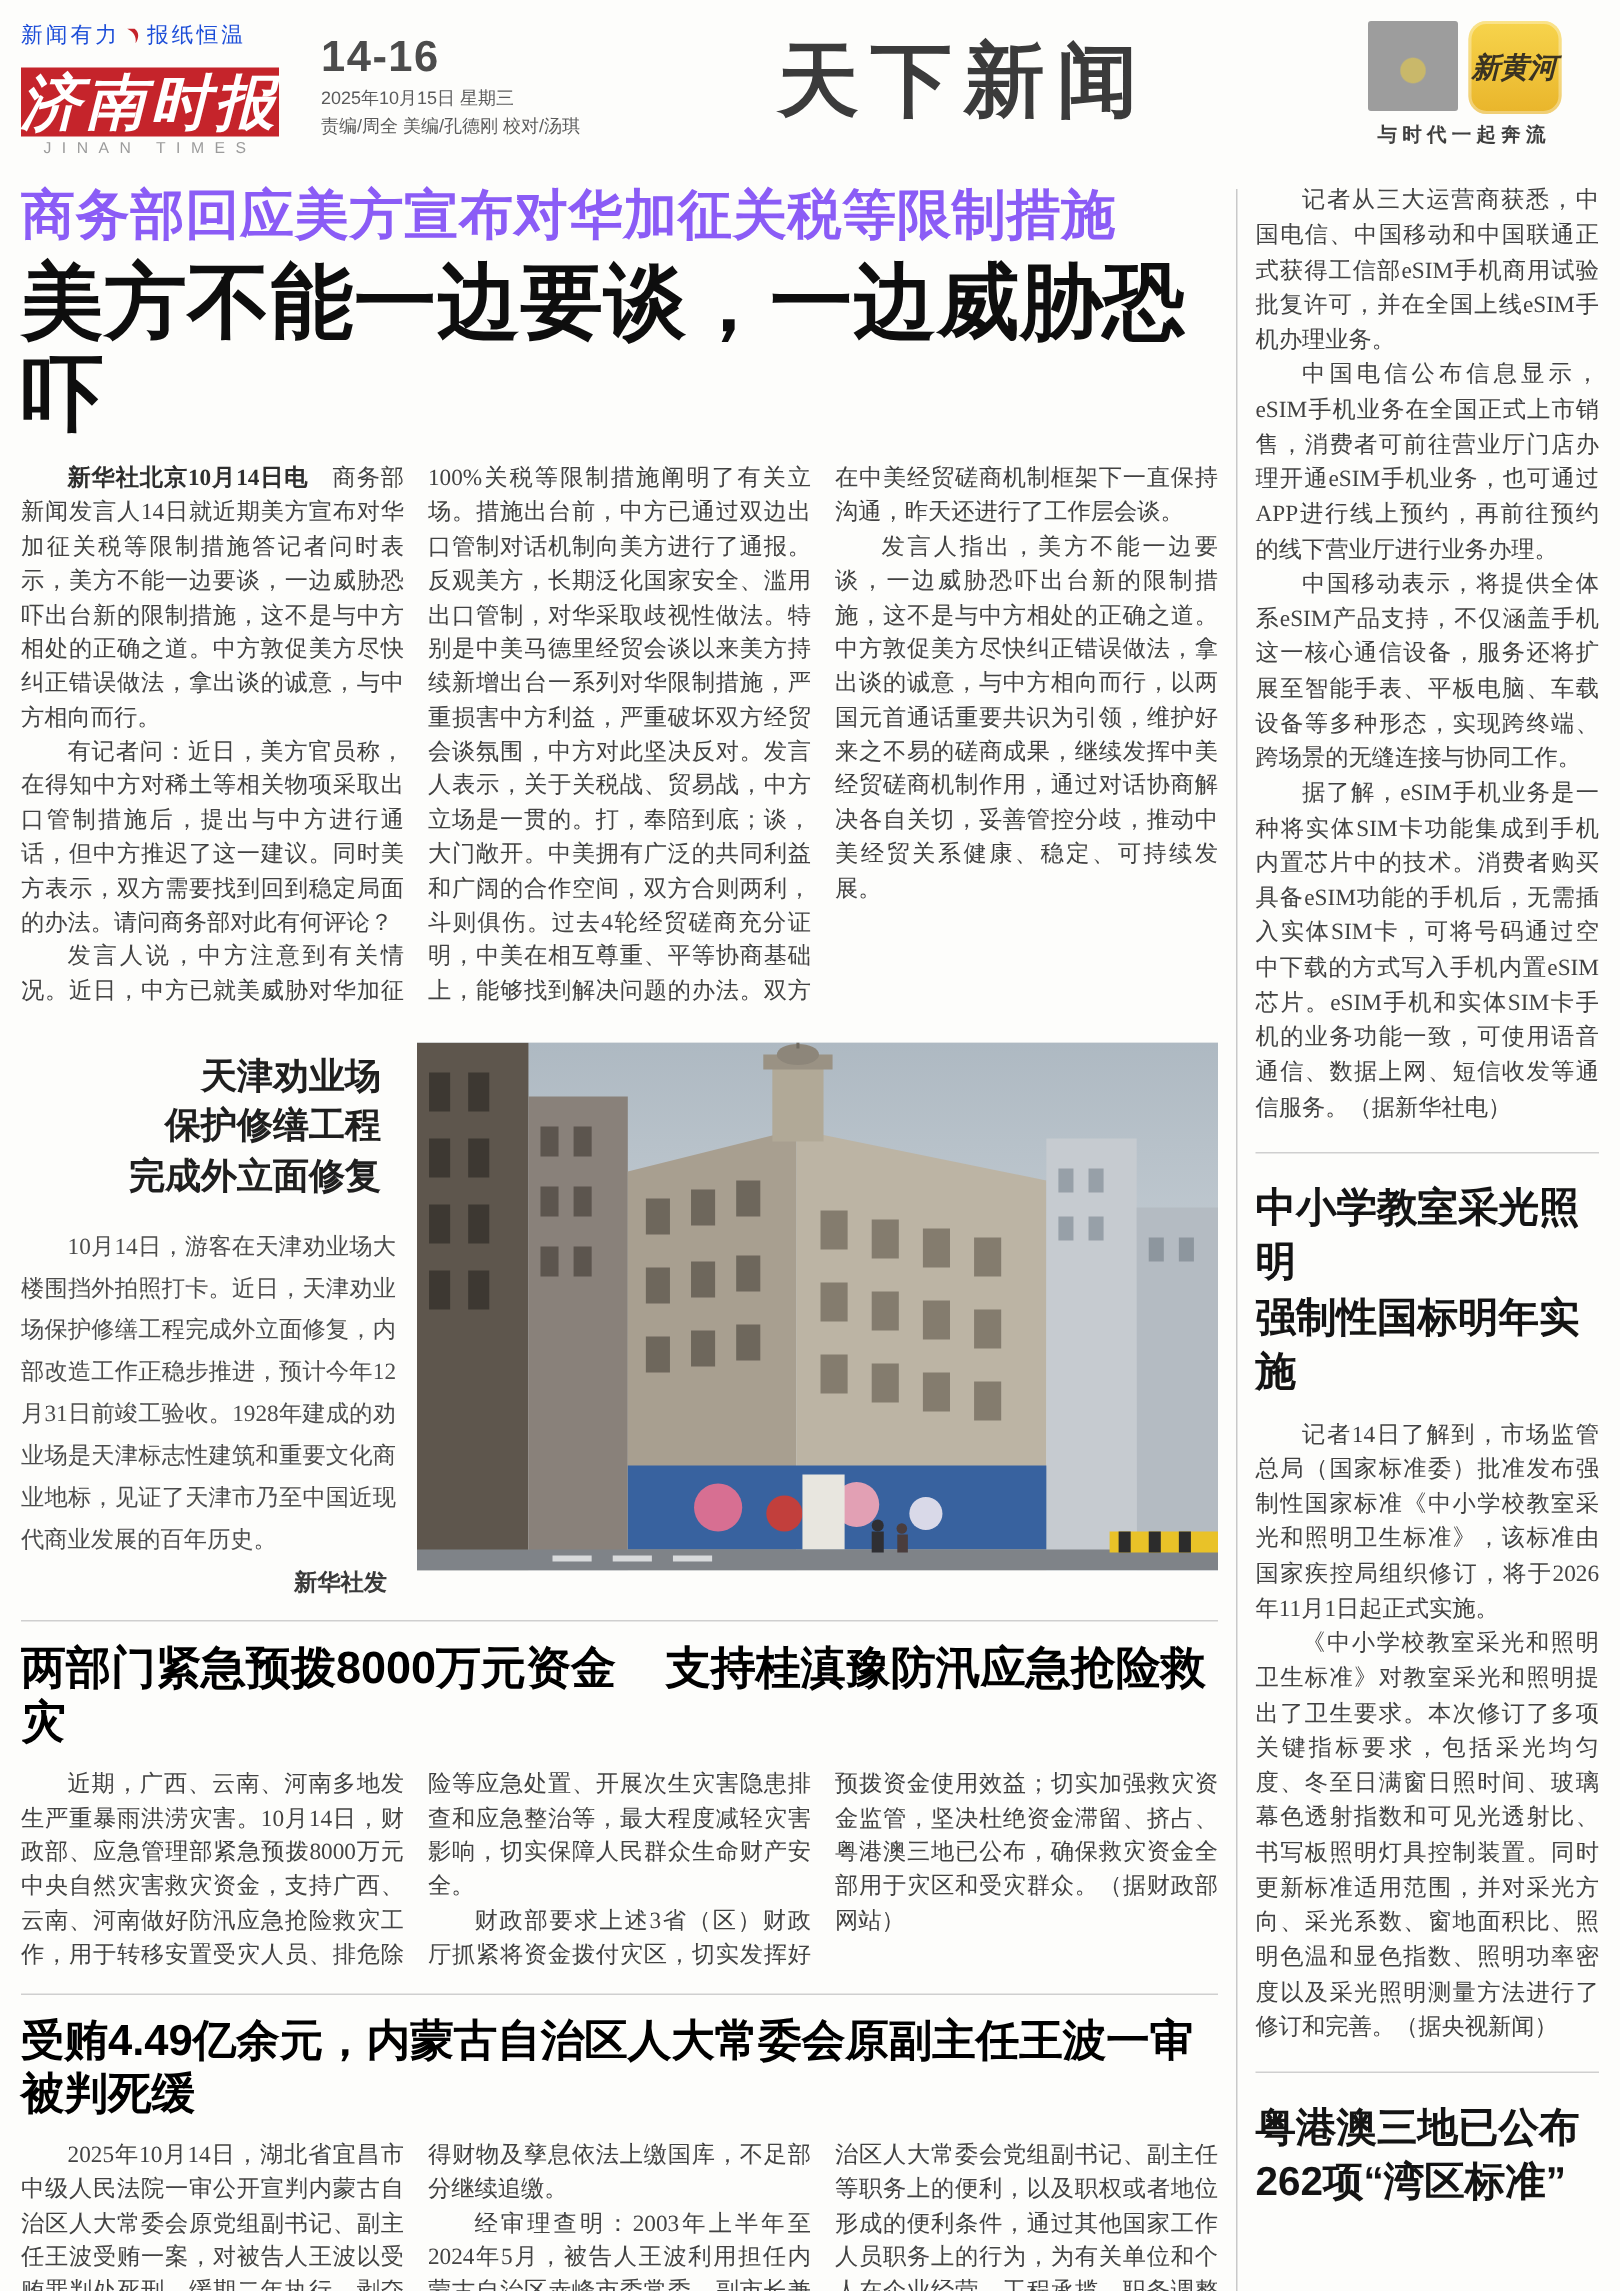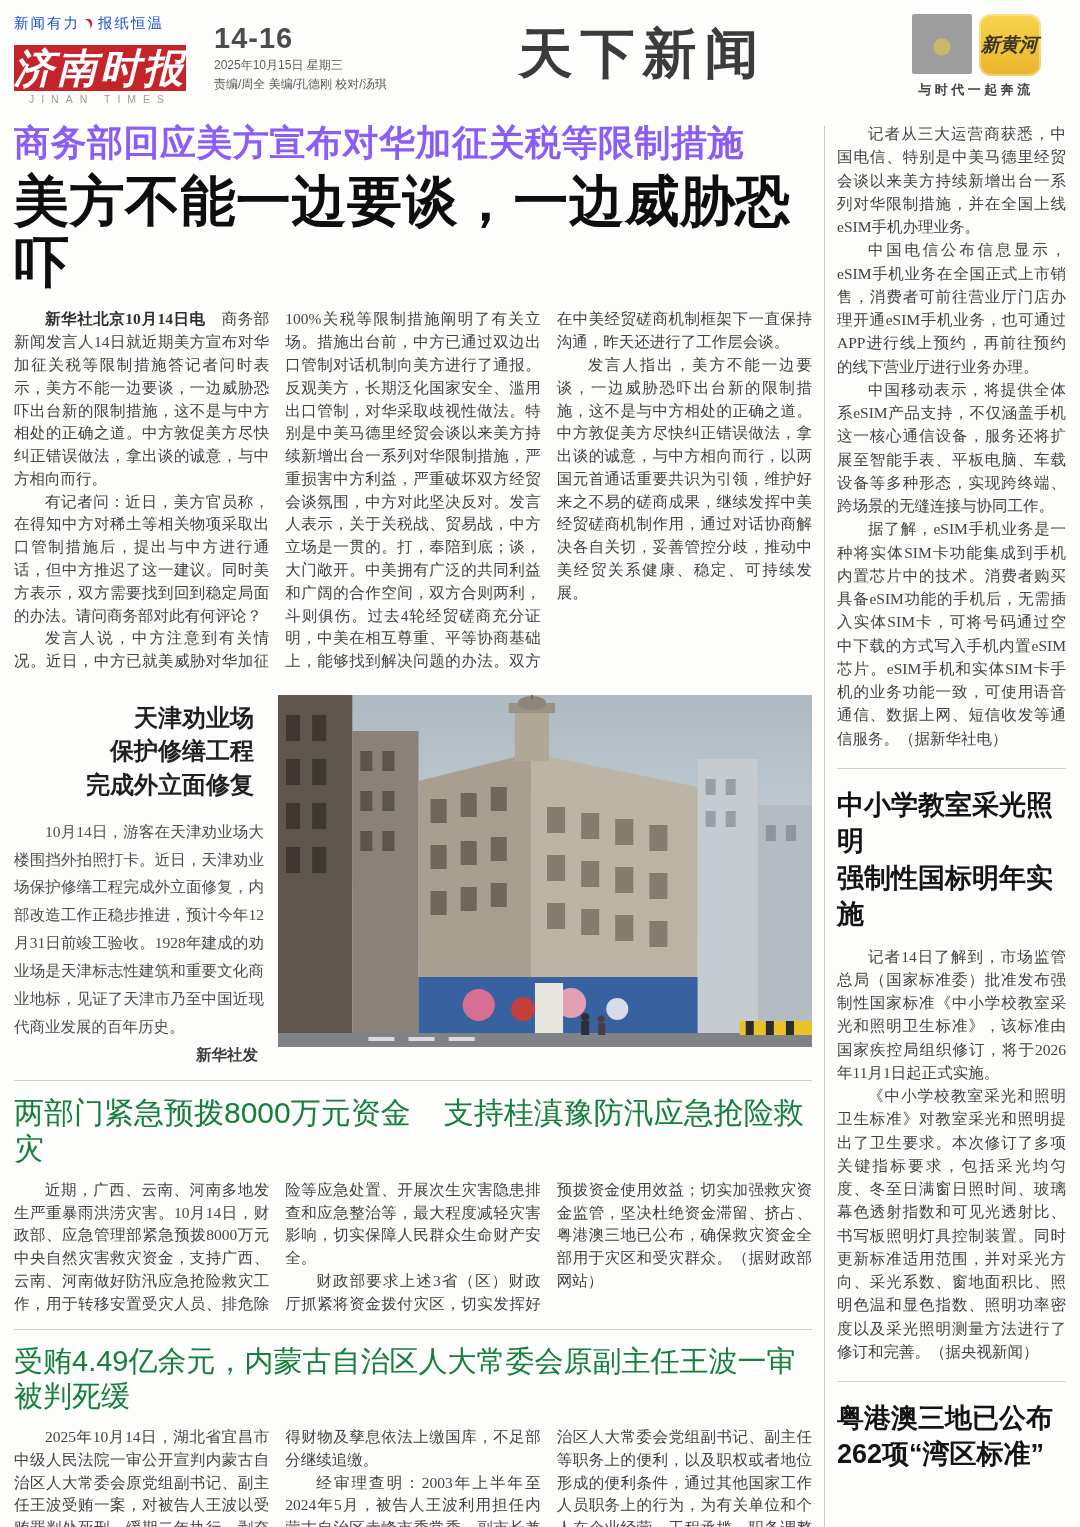--- a/index.html
+++ b/index.html
@@ -54,21 +54,21 @@
   .photo-text { width:250px; flex:0 0 auto; padding-top:6px; }
   .photo-title { font-family:"Liberation Sans",sans-serif; font-size:24px; font-weight:800; color:#1f1f1f; text-align:right; line-height:1.4; padding-right:10px; }
   .photo-caption { margin-top:16px; font-size:15.5px; line-height:1.8; color:#4c4c4c; text-align:justify; }
   .photo-caption p { margin:0; text-indent:2em; }
   .photo-credit { text-align:right; font-weight:bold; color:#3a3a3a; margin-top:4px; padding-right:6px; font-size:15.5px; }
   .photo-frame { flex:1; height:352px; position:relative; overflow:hidden; background:#cfd5d9; }
   .photo-frame svg { display:block; width:100%; height:100%; }
 
   .h-rule { border:none; border-top:1px solid #cfcfcf; margin:14px 0; }
 
-  .sec-head { font-family:"Liberation Sans",sans-serif; font-weight:400; color:#15803d; line-height:1.2; margin:2px 0 12px 0; }
+  .sec-head { font-family:"Liberation Sans",sans-serif; font-weight:700; color:#000000; line-height:1.2; margin:2px 0 12px 0; }
   .sec-head.size-l { font-size:30px; }
   .sec-head.size-m { font-size:29px; }
   .gap { display:inline-block; width:1.1em; }
 
   
   .side-title { font-family:"Liberation Sans",sans-serif; font-size:27px; font-weight:800; color:#141414; line-height:1.35; margin:4px 0 12px 0; }
   .side-body { text-align:justify; font-size:15.5px; line-height:1.5; color:#424242; }
   .side-rule { border:none; border-top:1px solid #cfcfcf; margin:18px 0; }
 </style>
 </head>
@@ -248,21 +248,21 @@
       </div>
 
     </div>
 
     <div class="v-divider"></div>
 
     <div class="sidebar">
 
       <div>
         <div class="side-body">
-          <p>记者从三大运营商获悉，中国电信、特别是中美马德里经贸会谈以来美方持续新增出台一系列对华限制措施，并在全国上线eSIM手机办理业务。</p>
+          <p>记者从三大运营商获悉，中国电信、中国移动和中国联通正式获得工信部eSIM手机商用试验批复许可，并在全国上线eSIM手机办理业务。</p>
           <p>中国电信公布信息显示，eSIM手机业务在全国正式上市销售，消费者可前往营业厅门店办理开通eSIM手机业务，也可通过APP进行线上预约，再前往预约的线下营业厅进行业务办理。</p>
           <p>中国移动表示，将提供全体系eSIM产品支持，不仅涵盖手机这一核心通信设备，服务还将扩展至智能手表、平板电脑、车载设备等多种形态，实现跨终端、跨场景的无缝连接与协同工作。</p>
           <p>据了解，eSIM手机业务是一种将实体SIM卡功能集成到手机内置芯片中的技术。消费者购买具备eSIM功能的手机后，无需插入实体SIM卡，可将号码通过空中下载的方式写入手机内置eSIM芯片。eSIM手机和实体SIM卡手机的业务功能一致，可使用语音通信、数据上网、短信收发等通信服务。（据新华社电）</p>
         </div>
       </div>
 
       <hr class="side-rule">
 
       <div>
         <div class="side-title">

